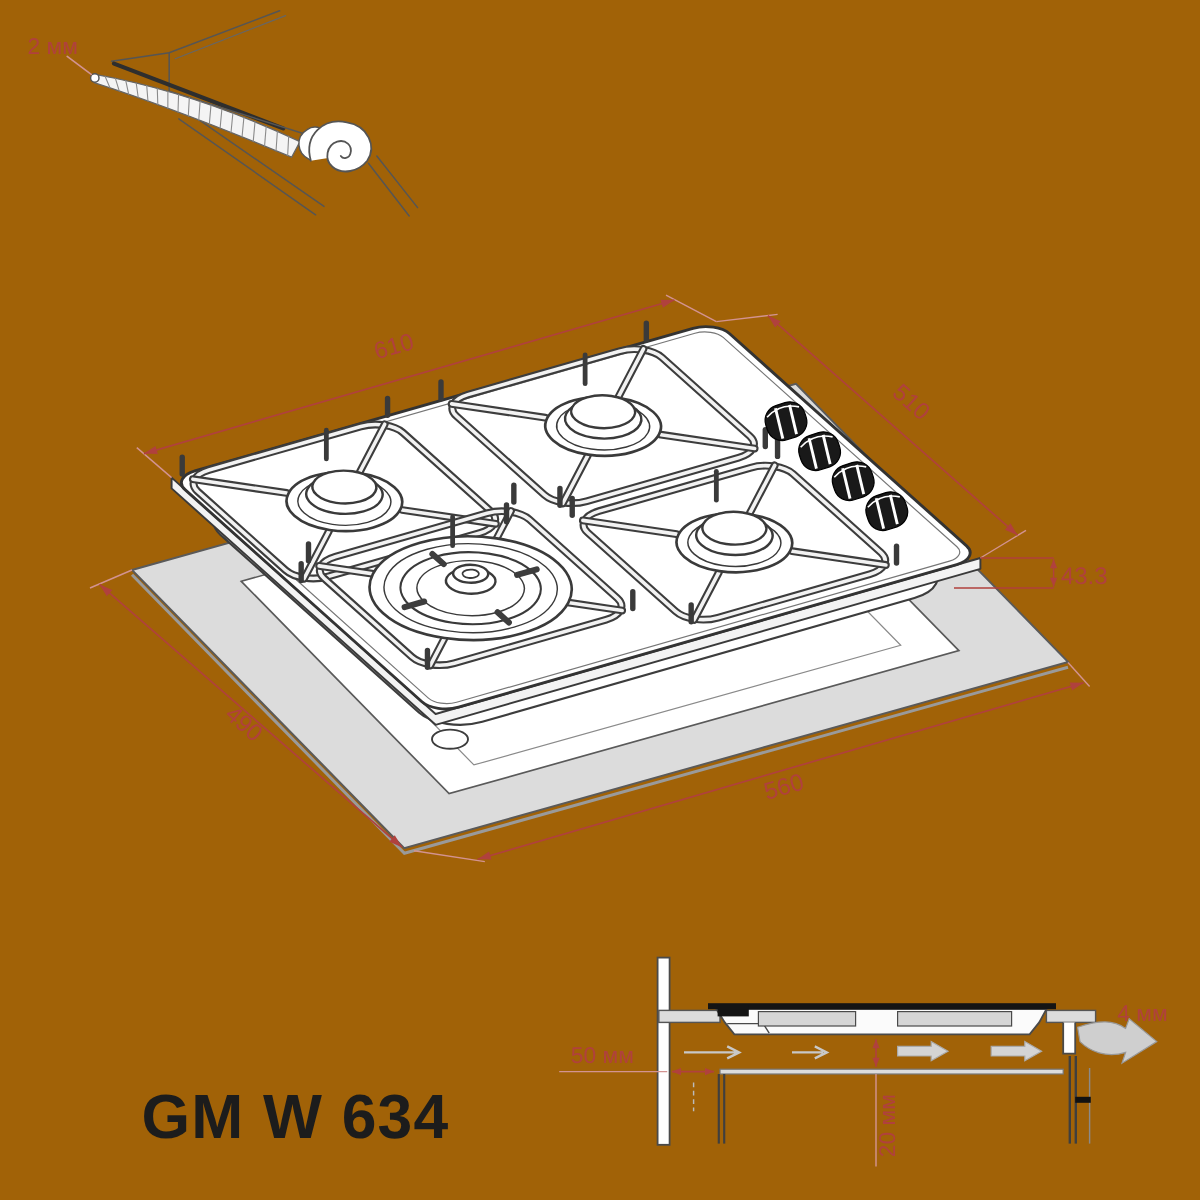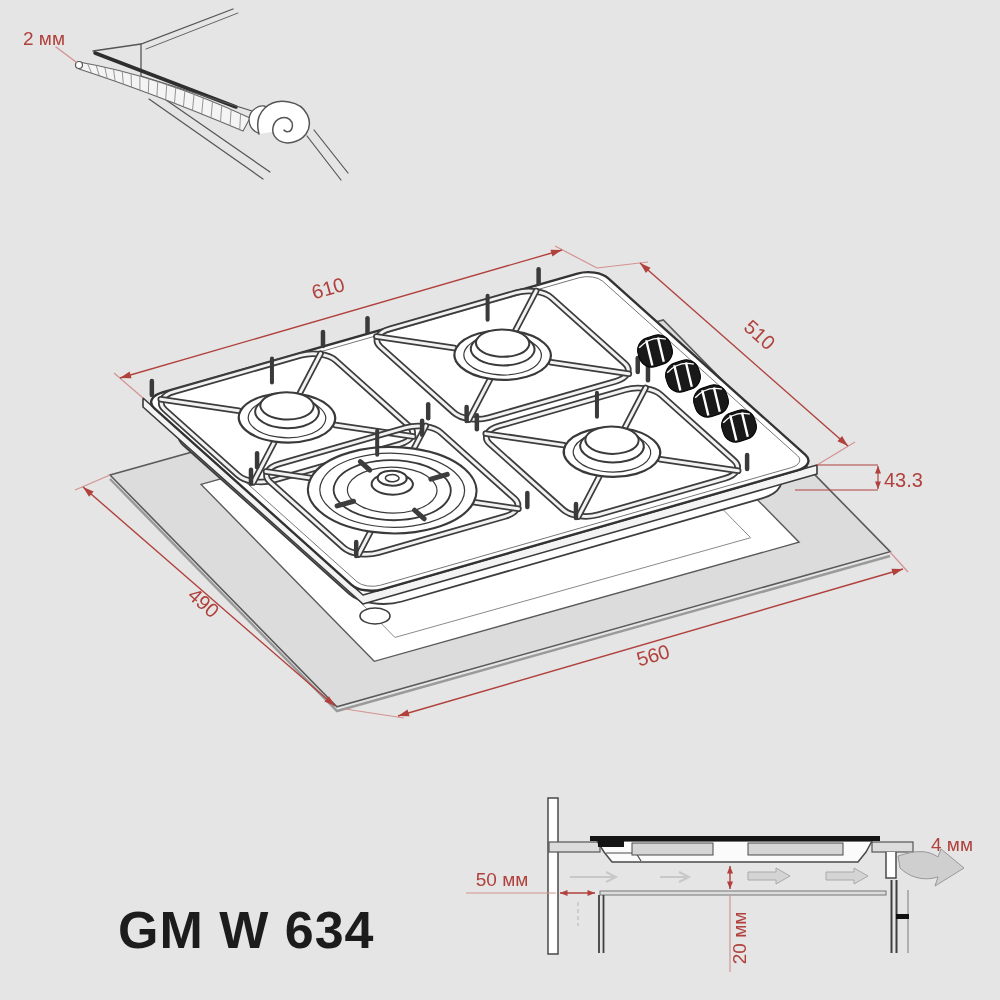--- a/index.html
+++ b/index.html
@@ -2,21 +2,21 @@
 <html><head>
 <meta charset="utf-8">
 <style>
   :root{
     --dim-red:#b0413d;
     --dim-red-light:#d39391;
     --line:#3a3a3a;
     --gray-fill:#dcdcdc;
   }
   html,body{margin:0;padding:0;background:#fff;}
-  .canvas{position:relative;width:1000px;height:1000px;background:#e5e5e5;overflow:hidden;
+  .canvas{position:relative;width:1000px;height:1000px;background:#a16207;overflow:hidden;
           font-family:"Liberation Sans", sans-serif;}
   svg{position:absolute;left:0;top:0;}
   svg text{font-family:"Liberation Sans", sans-serif;}
   .dimtxt{fill:var(--dim-red);font-size:20px;}
   .dimtxt-sm{fill:var(--dim-red);font-size:19px;}
   .model{fill:#1c1c1c;font-size:52px;font-weight:bold;letter-spacing:1px;}
 </style>
 </head>
 <body style="--dim-red: #b0413d; --gray-fill: #dcdcdc;">
 

